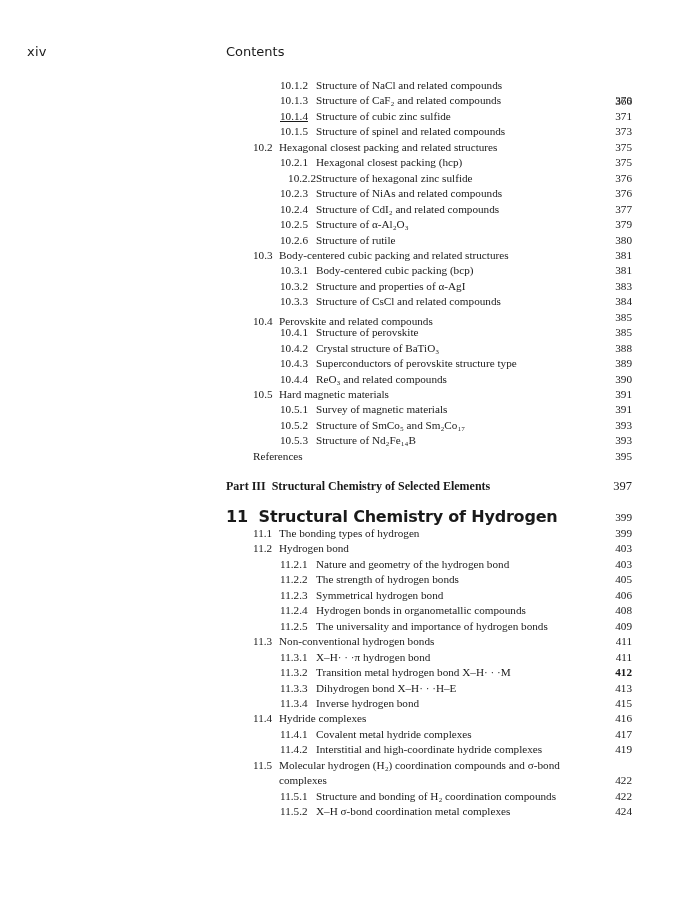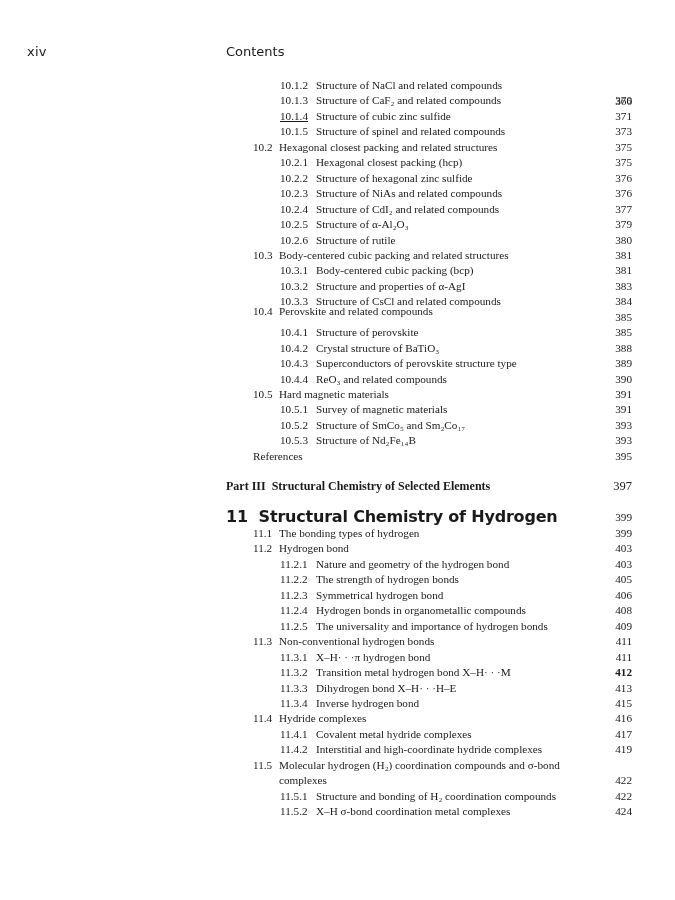--- a/index.html
+++ b/index.html
@@ -27,39 +27,39 @@
     <div class="row" style="top: 93.45px; left: 280px;"><span class="num" style="width: 36px;">10.1.3</span><span>Structure of CaF₂ and related compounds</span></div>
     <div class="pg" style="top: 93.45px;">370</div>
     <div class="row" style="top: 108.9px; left: 280px;"><span class="num" style="width: 36px; text-decoration: underline;">10.1.4</span><span>Structure of cubic zinc sulfide</span></div>
     <div class="pg" style="top: 108.9px;">371</div>
     <div class="row" style="top: 124.35px; left: 280px;"><span class="num" style="width: 36px;">10.1.5</span><span>Structure of spinel and related compounds</span></div>
     <div class="pg" style="top: 124.35px;">373</div>
     <div class="row" style="top: 139.8px; left: 253px;"><span class="num" style="width: 26px;">10.2</span><span>Hexagonal closest packing and related structures</span></div>
     <div class="pg" style="top: 139.8px;">375</div>
     <div class="row" style="top: 155.25px; left: 280px;"><span class="num" style="width: 36px;">10.2.1</span><span>Hexagonal closest packing (hcp)</span></div>
     <div class="pg" style="top: 155.25px;">375</div>
-    <div class="row" style="top: 170.7px; left: 280px;"><span class="num" style="width: 36px;">10.2.2</span><span>Structure of hexagonal zinc sulfide</span></div>
+    <div class="row" style="top: 170.7px; left: 280px;"><span class="num" style="width: 36px; text-align: right;">10.2.2</span><span>Structure of hexagonal zinc sulfide</span></div>
     <div class="pg" style="top: 170.7px;">376</div>
     <div class="row" style="top: 186.15px; left: 280px;"><span class="num" style="width: 36px;">10.2.3</span><span>Structure of NiAs and related compounds</span></div>
     <div class="pg" style="top: 186.15px;">376</div>
     <div class="row" style="top: 201.6px; left: 280px;"><span class="num" style="width: 36px;">10.2.4</span><span>Structure of CdI₂ and related compounds</span></div>
     <div class="pg" style="top: 201.6px;">377</div>
     <div class="row" style="top: 217.05px; left: 280px;"><span class="num" style="width: 36px;">10.2.5</span><span>Structure of α-Al₂O₃</span></div>
     <div class="pg" style="top: 217.05px;">379</div>
     <div class="row" style="top: 232.5px; left: 280px;"><span class="num" style="width: 36px;">10.2.6</span><span>Structure of rutile</span></div>
     <div class="pg" style="top: 232.5px;">380</div>
     <div class="row" style="top: 247.95px; left: 253px;"><span class="num" style="width: 26px;">10.3</span><span>Body-centered cubic packing and related structures</span></div>
     <div class="pg" style="top: 247.95px;">381</div>
     <div class="row" style="top: 263.4px; left: 280px;"><span class="num" style="width: 36px;">10.3.1</span><span>Body-centered cubic packing (bcp)</span></div>
     <div class="pg" style="top: 263.4px;">381</div>
     <div class="row" style="top: 278.85px; left: 280px;"><span class="num" style="width: 36px;">10.3.2</span><span>Structure and properties of α-AgI</span></div>
     <div class="pg" style="top: 278.85px;">383</div>
     <div class="row" style="top: 294.3px; left: 280px;"><span class="num" style="width: 36px;">10.3.3</span><span>Structure of CsCl and related compounds</span></div>
     <div class="pg" style="top: 294.3px;">384</div>
-    <div class="row" style="top: 304px; left: 253px;"><span class="num" style="width: 26px;">10.4</span><span>Perovskite and related compounds</span></div>
+    <div class="row" style="top: 314px; left: 253px;"><span class="num" style="width: 26px;">10.4</span><span>Perovskite and related compounds</span></div>
     <div class="pg" style="top: 309.75px;">385</div>
     <div class="row" style="top: 325.2px; left: 280px;"><span class="num" style="width: 36px;">10.4.1</span><span>Structure of perovskite</span></div>
     <div class="pg" style="top: 325.2px;">385</div>
     <div class="row" style="top: 340.65px; left: 280px;"><span class="num" style="width: 36px;">10.4.2</span><span>Crystal structure of BaTiO₃</span></div>
     <div class="pg" style="top: 340.65px;">388</div>
     <div class="row" style="top: 356.1px; left: 280px;"><span class="num" style="width: 36px;">10.4.3</span><span>Superconductors of perovskite structure type</span></div>
     <div class="pg" style="top: 356.1px;">389</div>
     <div class="row" style="top: 371.55px; left: 280px;"><span class="num" style="width: 36px;">10.4.4</span><span>ReO₃ and related compounds</span></div>
     <div class="pg" style="top: 371.55px;">390</div>
     <div class="row" style="top: 387px; left: 253px;"><span class="num" style="width: 26px;">10.5</span><span>Hard magnetic materials</span></div>

